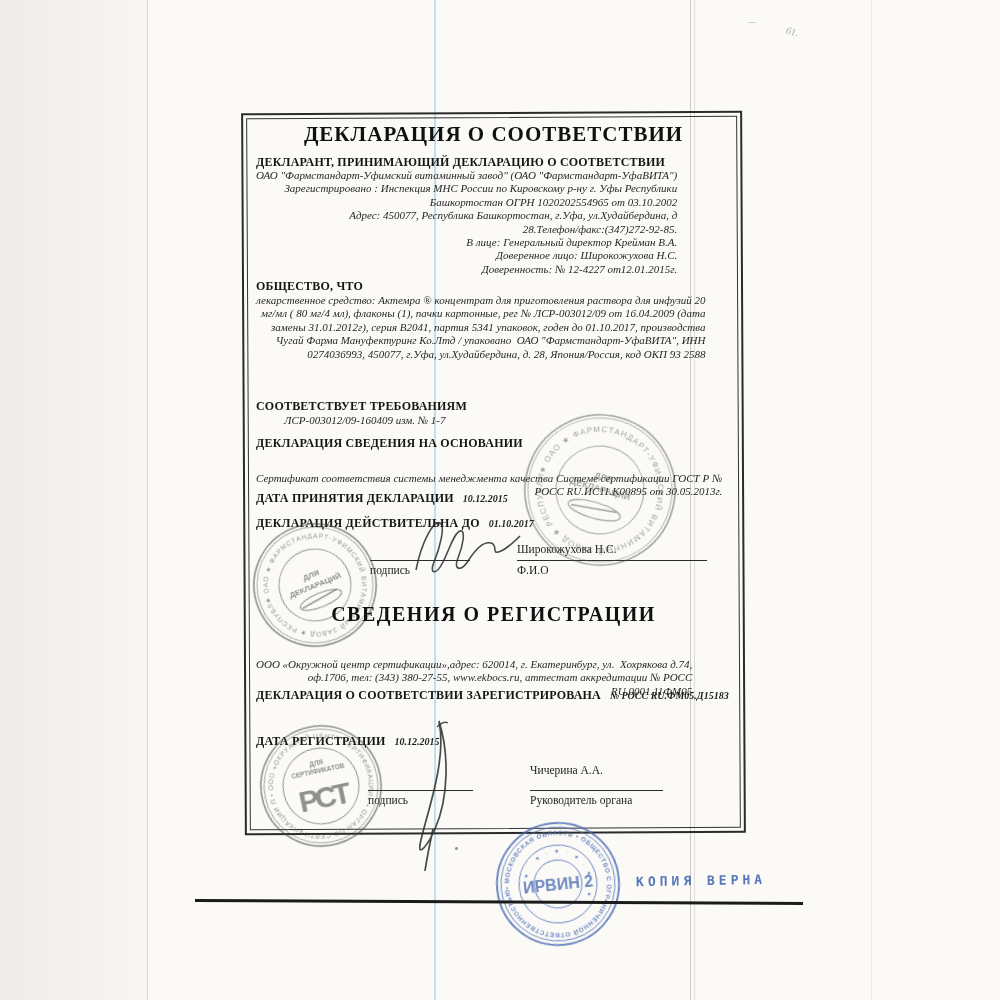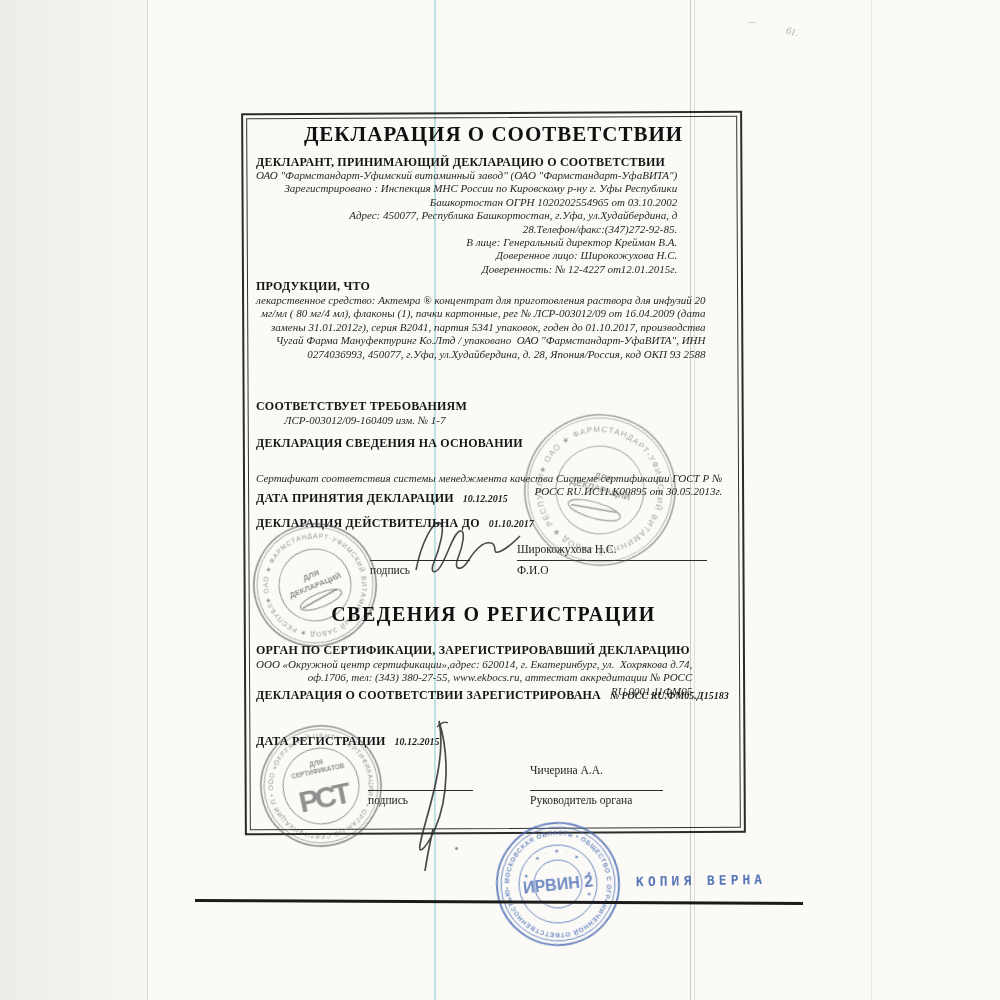--- a/index.html
+++ b/index.html
@@ -67,21 +67,21 @@
   <div class="abs h lx" style="top:43px;">ДЕКЛАРАНТ, ПРИНИМАЮЩИЙ ДЕКЛАРАЦИЮ О СООТВЕТСТВИИ</div>
   <div class="abs body-it lx" style="top:57px;">ОАО "Фармстандарт-Уфимский витаминный завод" (ОАО "Фармстандарт-УфаВИТА")
 Зарегистрировано : Инспекция МНС России по Кировскому р-ну г. Уфы Республики
 Башкортостан ОГРН 1020202554965 от 03.10.2002
 Адрес: 450077, Республика Башкортостан, г.Уфа, ул.Худайбердина, д
 28.Телефон/факс:(347)272-92-85.
 В лице: Генеральный директор Крейман В.А.
 Доверенное лицо: Широкожухова Н.С.
 Доверенность: № 12-4227 от12.01.2015г.</div>
 
-  <div class="abs h lx" style="top:167px;">ПРОДУКЦИИ, ЧТО</div>
+  <div class="abs h lx" style="top:167px;">ОБЩЕСТВО, ЧТО</div>
   <div class="abs body-it lx" style="top:182px;">лекарственное средство: Актемра ® концентрат для приготовления раствора для инфузий 20
 мг/мл ( 80 мг/4 мл), флаконы (1), пачки картонные, рег № ЛСР-003012/09 от 16.04.2009 (дата
 замены 31.01.2012г), серия В2041, партия 5341 упаковок, годен до 01.10.2017, производства
 Чугай Фарма Мануфектуринг Ко.Лтд / упаковано  ОАО "Фармстандарт-УфаВИТА", ИНН
 0274036993, 450077, г.Уфа, ул.Худайбердина, д. 28, Япония/Россия, код ОКП 93 2588</div>
 
   <div class="abs h lx" style="top:287px;">СООТВЕТСТВУЕТ ТРЕБОВАНИЯМ</div>
   <div class="abs body-it lx" style="top:302px;margin-left:28px;">ЛСР-003012/09-160409 изм. № 1-7</div>
 
   <div class="abs h lx" style="top:324px;">ДЕКЛАРАЦИЯ СВЕДЕНИЯ НА ОСНОВАНИИ</div>
@@ -130,21 +130,20 @@
       <circle cx="64" cy="64" r="36" stroke-width="1"></circle>
       <ellipse cx="64" cy="80" rx="22" ry="7" stroke-width="1.2"></ellipse>
       <path d="M44,81 L83,76" stroke-width="1.3"></path>
     </g>
     <text font-size="6.6" letter-spacing="1" fill="currentColor"><textPath href="#ringB">★ ОАО ★ ФАРМСТАНДАРТ-УФИМСКИЙ ВИТАМИННЫЙ ЗАВОД ★ РЕСПУБЛИКА БАШКОРТОСТАН ★ ОАО ФАРМСТАНДАРТ</textPath></text>
     <text x="64" y="56" text-anchor="middle" font-size="8" font-weight="bold" fill="currentColor">ДЛЯ</text>
     <text x="64" y="67" text-anchor="middle" font-size="8" font-weight="bold" fill="currentColor">ДЕКЛАРАЦИЙ</text>
   </svg>
 
   <div class="abs reg-title" style="top:491px;">СВЕДЕНИЯ О РЕГИСТРАЦИИ</div>
-  <div class="abs h lx" style="top:531px;">ОРГАН ПО СЕРТИФИКАЦИИ, ЗАРЕГИСТРИРОВАВШИЙ ДЕКЛАРАЦИЮ</div>
   <div class="abs body-it lx" style="top:546px;">ООО «Окружной центр сертификации»,адрес: 620014, г. Екатеринбург, ул.  Хохрякова д.74,
 оф.1706, тел: (343) 380-27-55, www.ekbocs.ru, аттестат аккредитации № РОСС
 RU.0001.11ФМ05</div>
 
   <div class="abs lx" style="top:573px;">
     <span class="h">ДЕКЛАРАЦИЯ О СООТВЕТСТВИИ ЗАРЕГИСТРИРОВАНА</span><span class="inline-val" style="font-weight:bold;">№ РОСС RU.ФМ05.Д15183</span>
   </div>
   <div class="abs lx" style="top:619px;">
     <span class="h">ДАТА РЕГИСТРАЦИИ</span><span class="inline-val">10.12.2015</span>
   </div>

